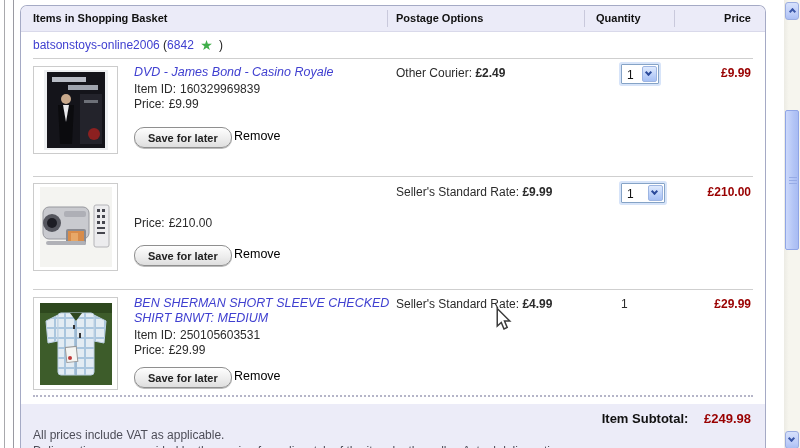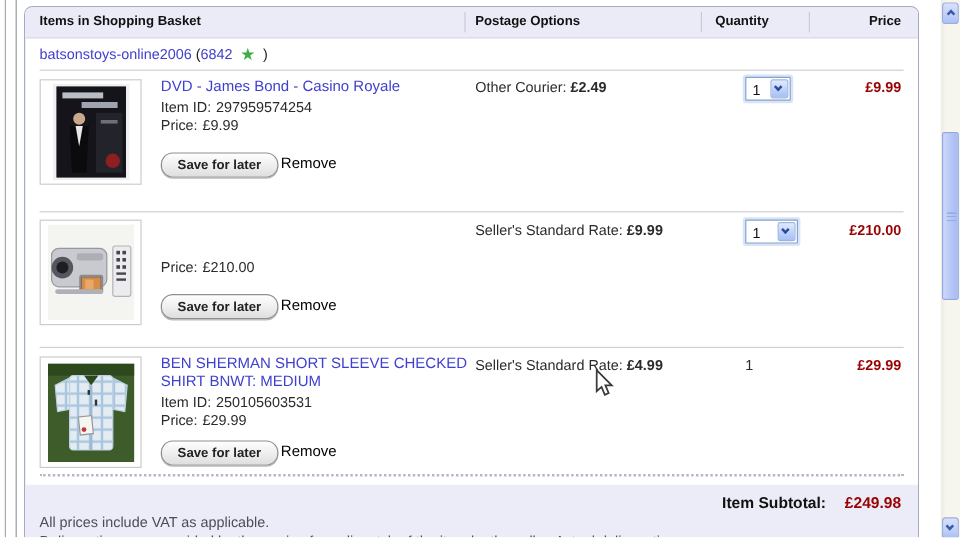--- a/index.html
+++ b/index.html
@@ -28,21 +28,21 @@
   .star-blue  { color:#2e3fd4; }
   .star-red   { color:#d42b2b; }
 
   .row-line { position:absolute; left:12px; right:12px; height:1px; background:#cfcfcf; }
   .dotted-line { position:absolute; left:12px; right:12px; height:0; border-top:2px dotted #b5b5c8; }
 
   .thumb-box { position:absolute; left:12px; width:85px; border:1px solid #ccc; background:#fff;
     display:flex; align-items:center; justify-content:center; cursor:pointer; }
 
   .item-title { position:absolute; left:113px; width:262px; font-size:12.5px; line-height:15px;
-    color:#4040d0; cursor:pointer; }
+    color:#4040d0; cursor:pointer;font-style:italic; }
   .item-meta { position:absolute; left:113px; font-size:12px; color:#2b2b2b; white-space:nowrap; }
   .item-meta .lbl { margin-right:4px; }
 
   .save-btn { position:absolute; left:113px; height:21px; padding:0 13px; font-size:11px; font-weight:bold;
     color:#222; background:linear-gradient(180deg,#fefefe 0%,#ececec 60%,#dedede 100%);
     border:1px solid #8f8f8f; border-radius:10px; box-shadow:0 1px 0 #bbb; cursor:pointer;
     font-family:"Liberation Sans",sans-serif; }
   .remove-link { position:absolute; left:213px; font-size:12.5px; color:#000000; cursor:pointer; }
 
   .postage { position:absolute; left:375px; font-size:12px; color:#2b2b2b; white-space:nowrap;text-align:right; }
@@ -116,21 +116,21 @@
         <rect x="36" y="24" width="22" height="50" fill="#23232b"></rect>
         <circle cx="22" cy="29" r="5" fill="#c9a98c"></circle>
         <polygon points="14,35 30,35 28,74 16,74" fill="#0b0b0e"></polygon>
         <polygon points="19,35 25,35 22,52" fill="#e9e9ec"></polygon>
         <circle cx="50" cy="64" r="6" fill="#8c2020"></circle>
         <rect x="40" y="30" width="14" height="3" fill="#6d7078"></rect>
       </svg>
     </div>
     <div class="item-title" style="top:59px">DVD - James Bond - Casino Royale</div>
     <div class="item-meta" style="top:76px">
-      <span class="lbl">Item ID:</span><span>297959574254</span>
+      <span class="lbl">Item ID:</span><span>160329969839</span>
     </div>
     <div class="item-meta" style="top:91px">
       <span class="lbl">Price:</span><span>£9.99</span>
     </div>
     <button class="save-btn" style="top:121px">Save for later</button>
     <span class="remove-link" style="top:123px">Remove</span>
     <div class="postage" style="top:60px">
       <span>Other Courier:</span>
       <b>£2.49</b>
     </div>

